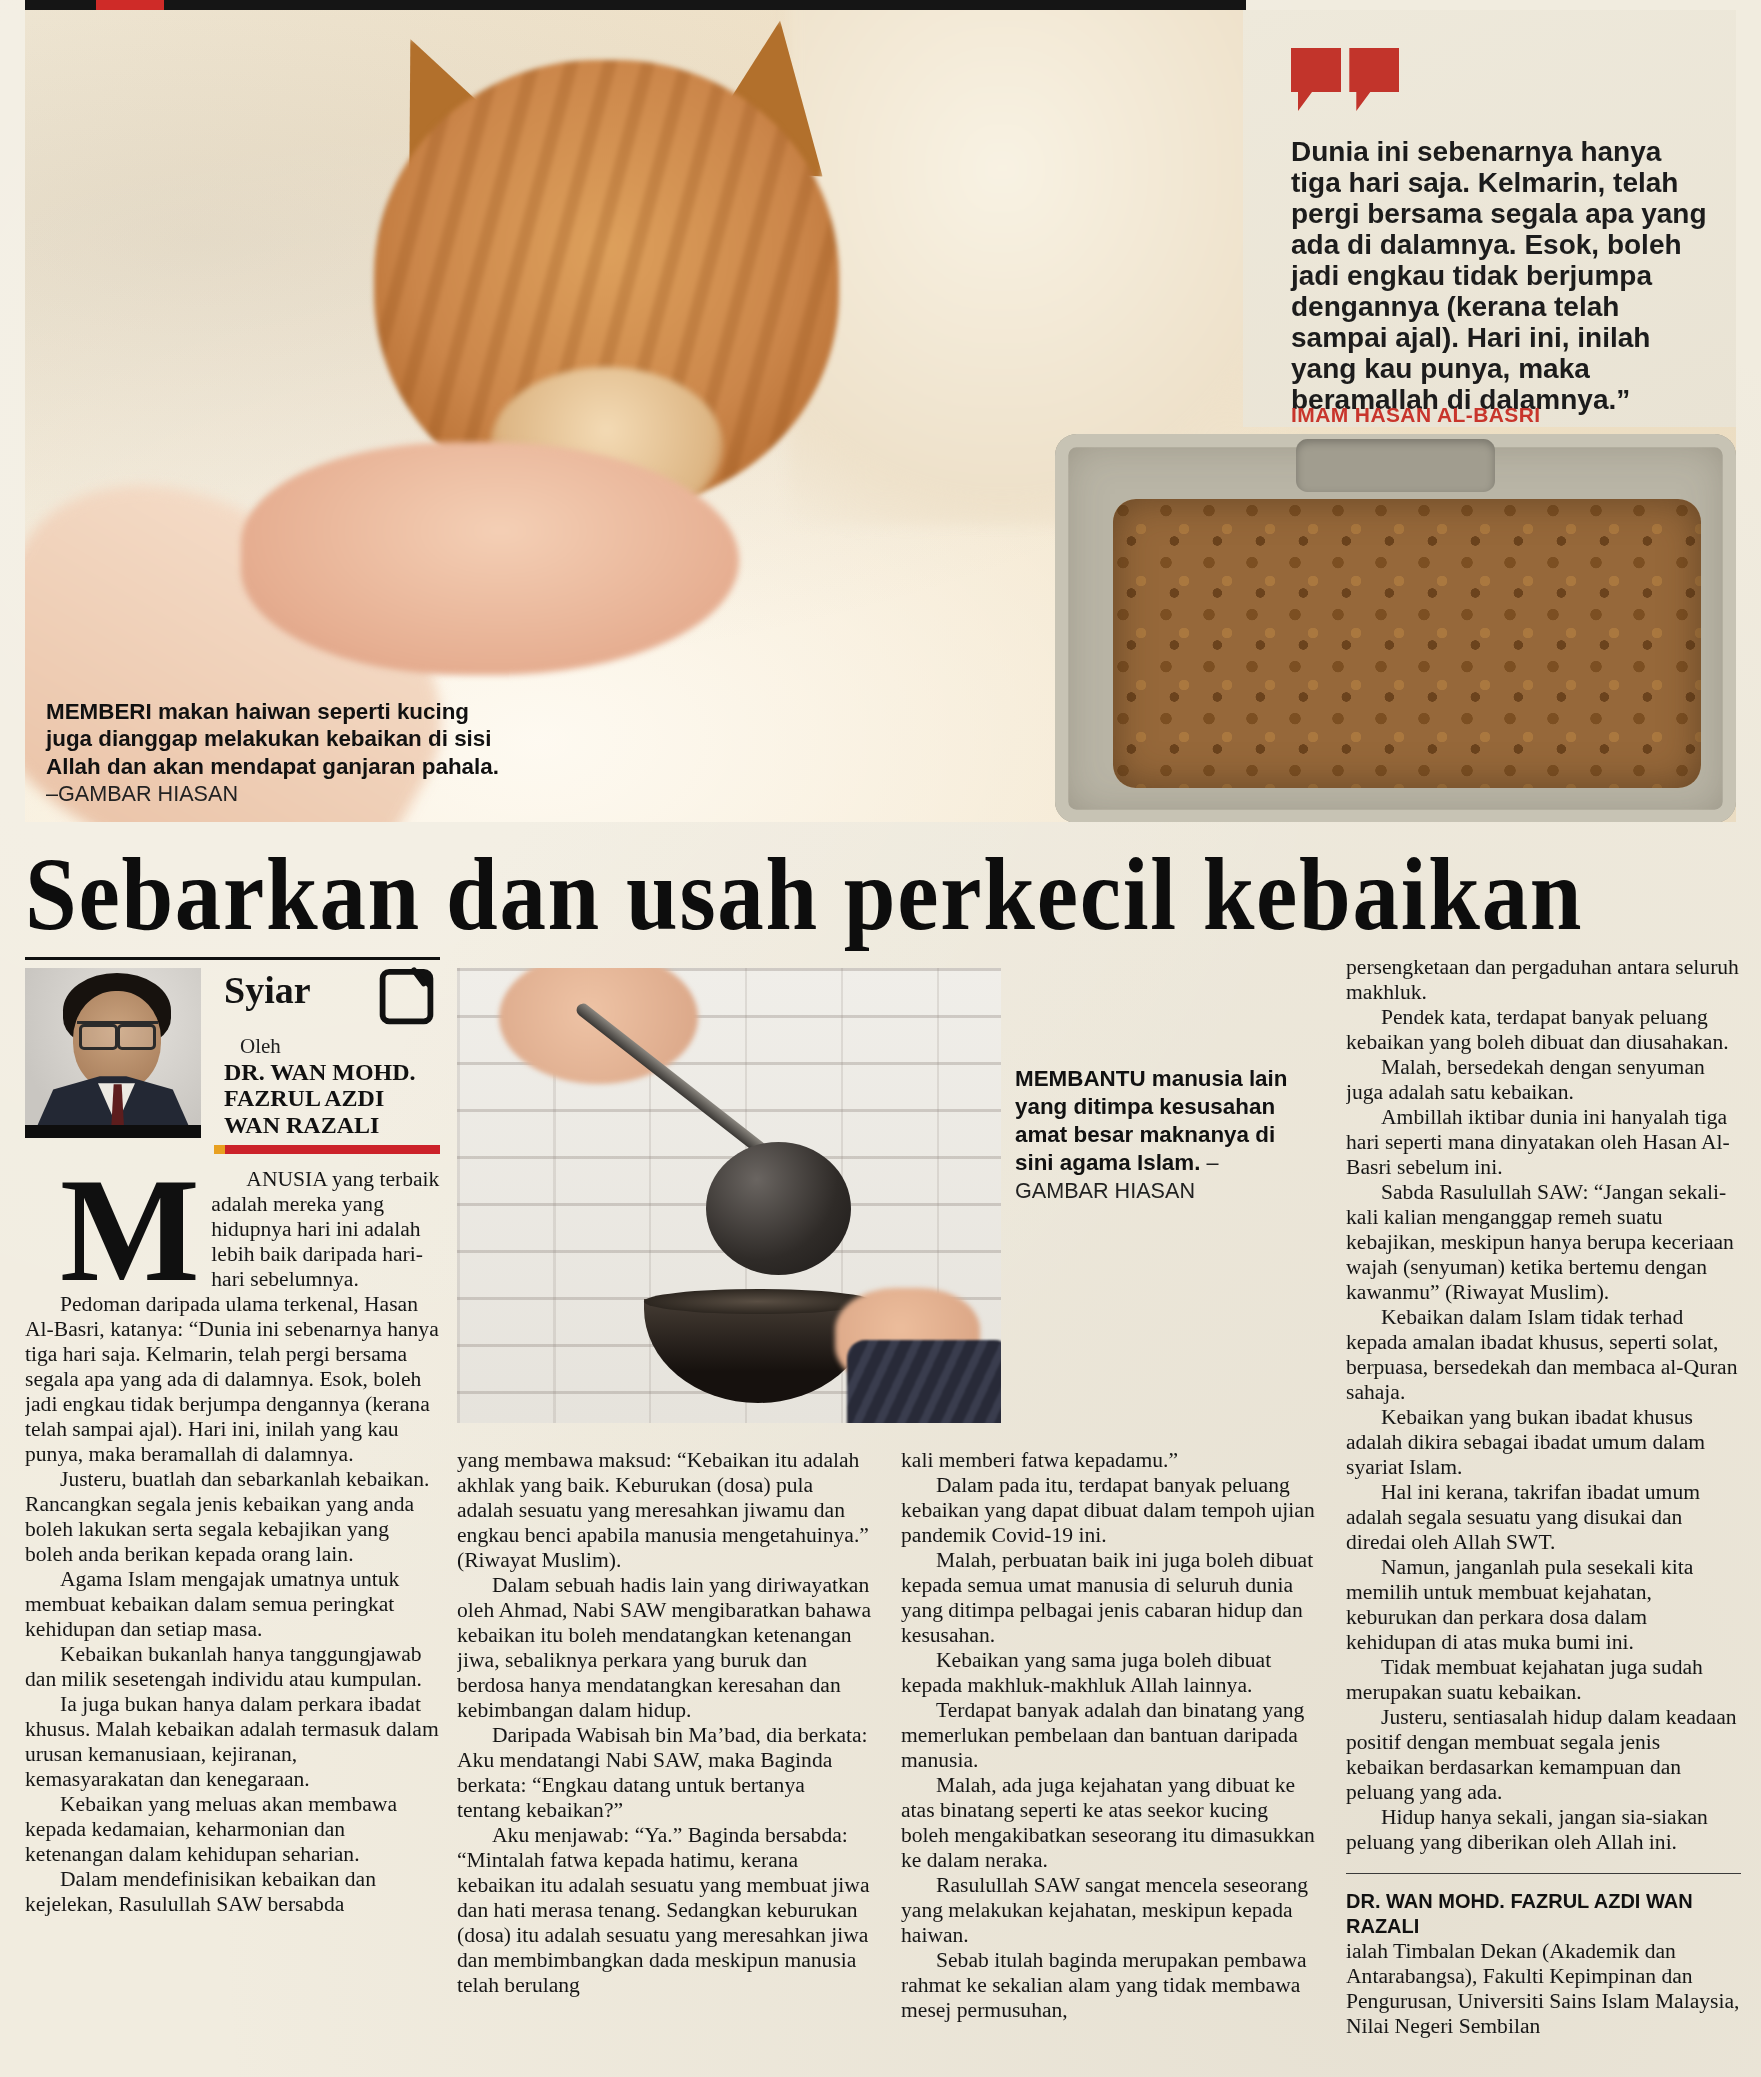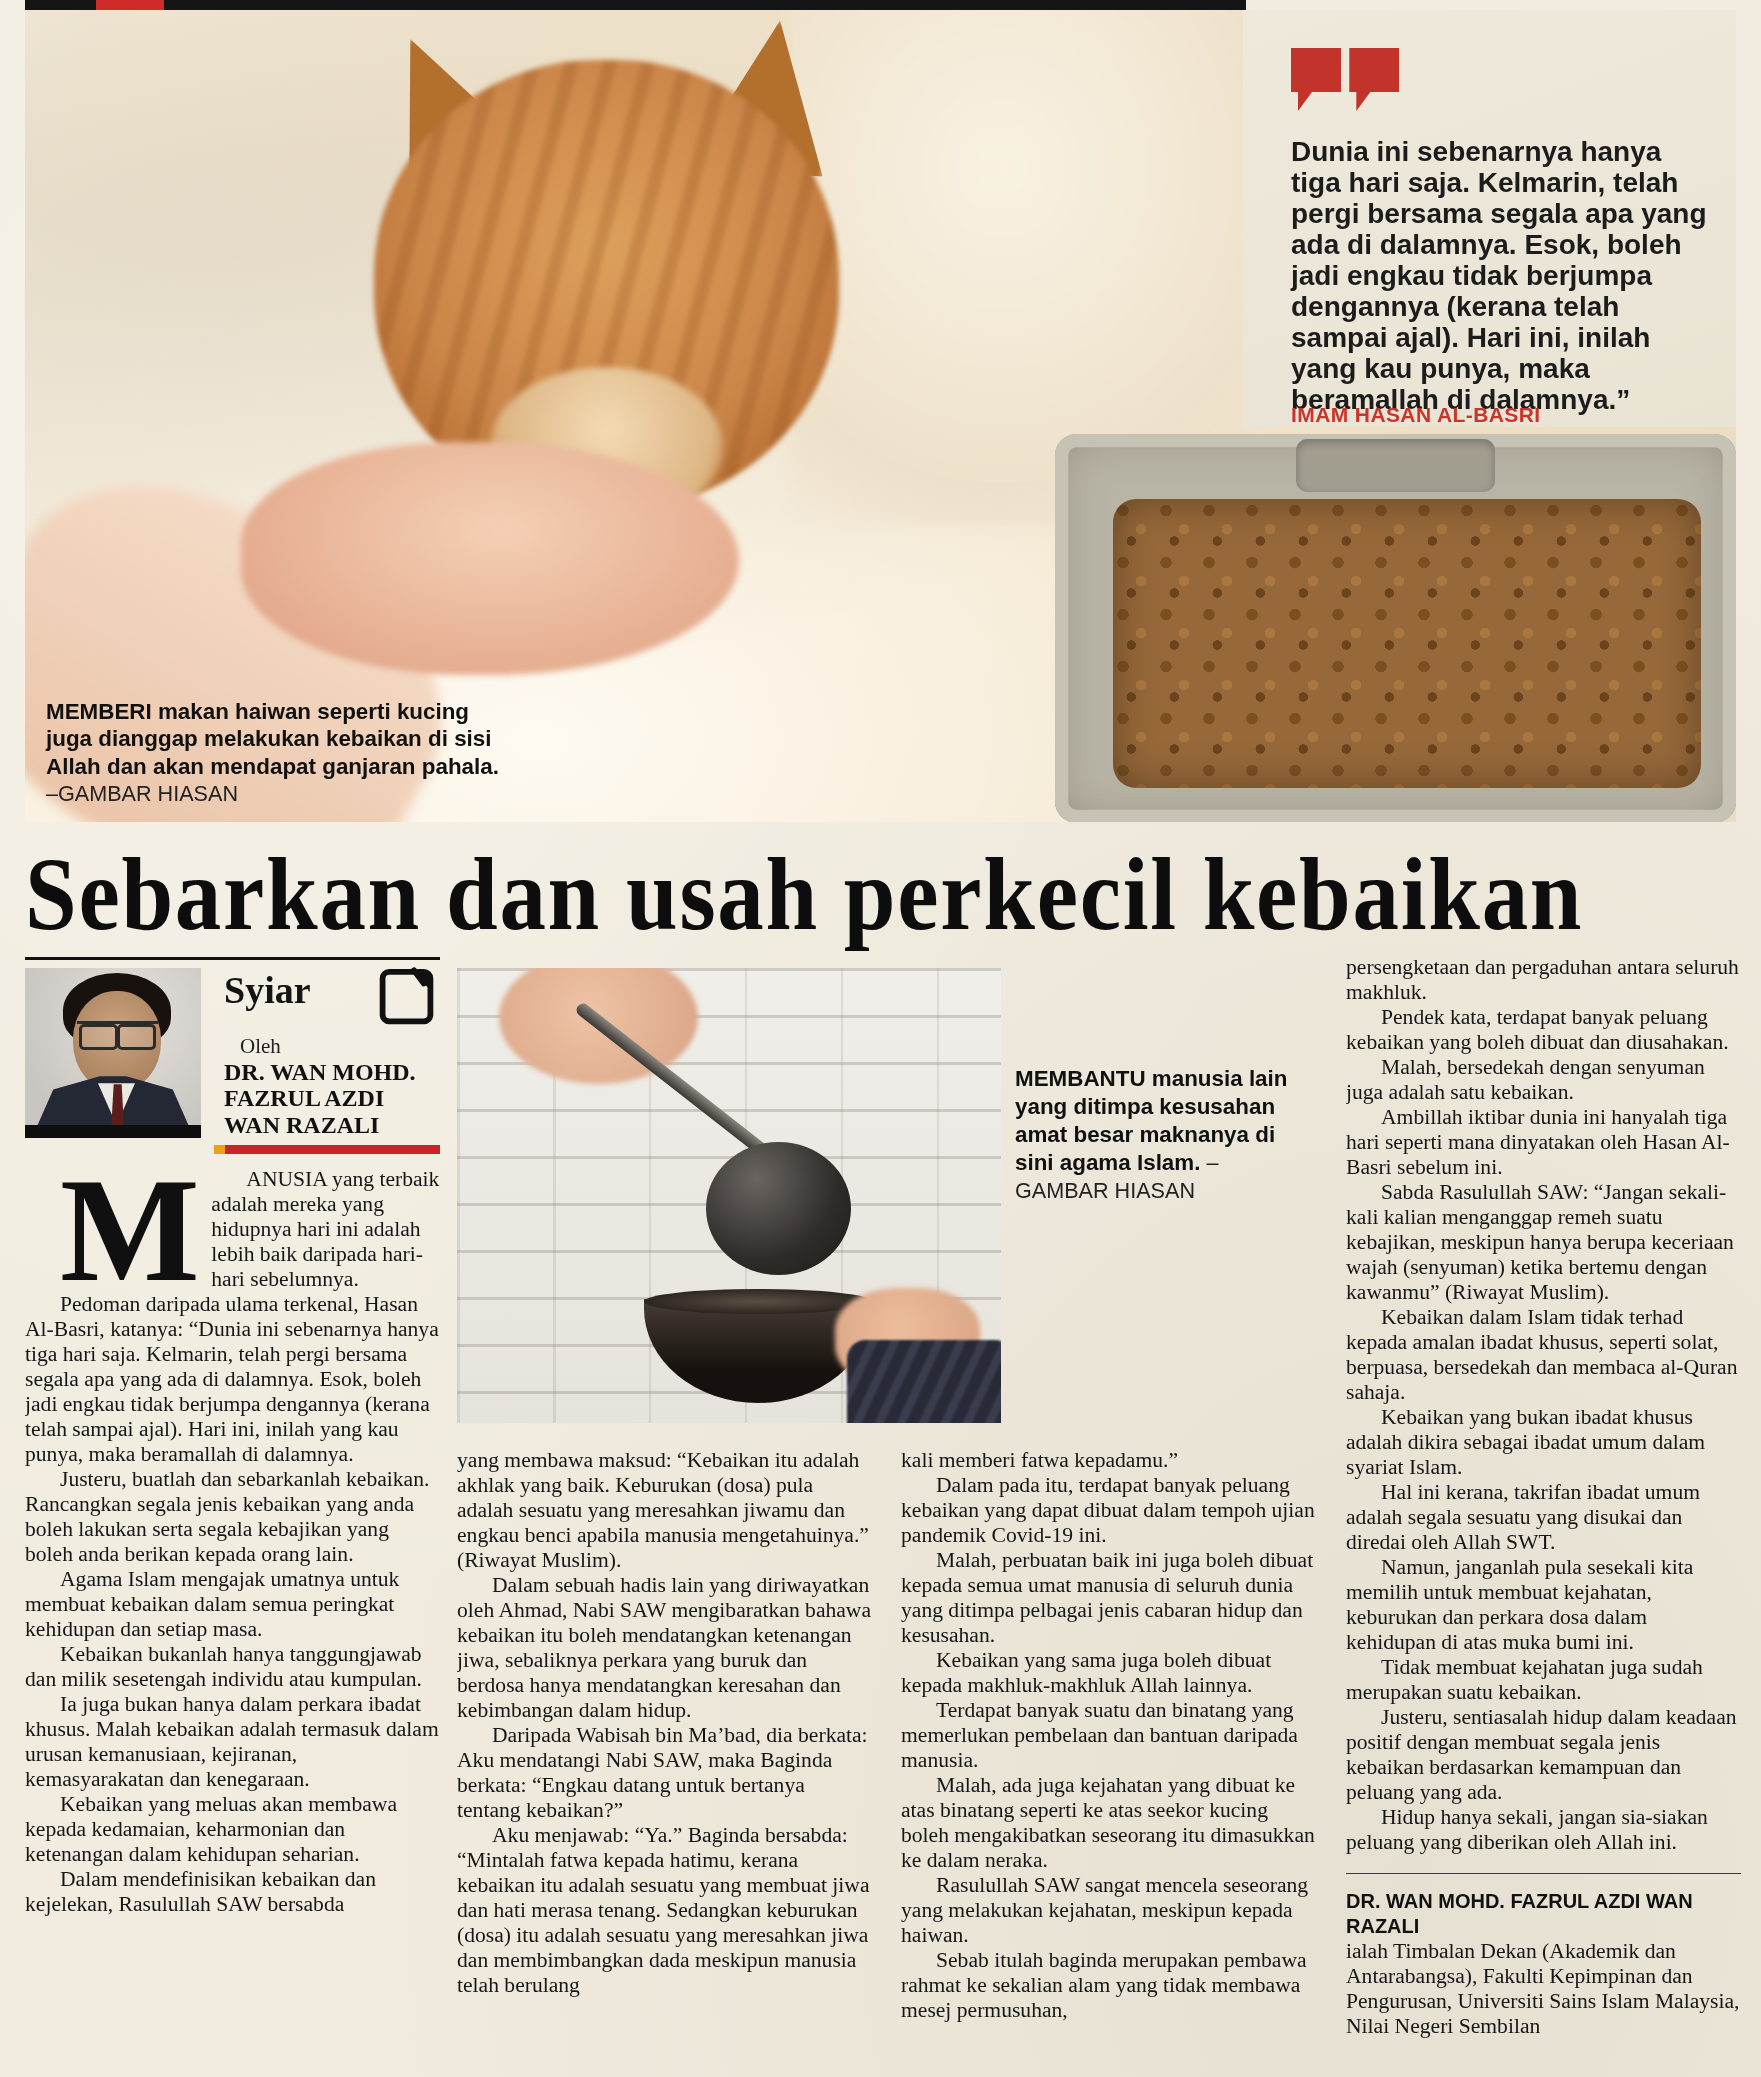--- a/index.html
+++ b/index.html
@@ -243,21 +243,21 @@
         <p>Aku menjawab: “Ya.” Baginda bersabda: “Mintalah fatwa kepada hatimu, kerana kebaikan itu adalah sesuatu yang membuat jiwa dan hati merasa tenang. Sedangkan keburukan (dosa) itu adalah sesuatu yang meresahkan jiwa dan membimbangkan dada meskipun manusia telah berulang</p>
       </div>
   </div>
 
   <div id="col3" class="body-col">
     <div>
         <p class="no-indent">kali memberi fatwa kepadamu.”</p>
         <p>Dalam pada itu, terdapat banyak peluang kebaikan yang dapat dibuat dalam tempoh ujian pandemik Covid-19 ini.</p>
         <p>Malah, perbuatan baik ini juga boleh dibuat kepada semua umat manusia di seluruh dunia yang ditimpa pelbagai jenis cabaran hidup dan kesusahan.</p>
         <p>Kebaikan yang sama juga boleh dibuat kepada makhluk-makhluk Allah lainnya.</p>
-        <p>Terdapat banyak suatu dan binatang yang memerlukan pembelaan dan bantuan daripada manusia.</p>
+        <p>Terdapat banyak adalah dan binatang yang memerlukan pembelaan dan bantuan daripada manusia.</p>
         <p>Malah, ada juga kejahatan yang dibuat ke atas binatang seperti ke atas seekor kucing boleh mengakibatkan seseorang itu dimasukkan ke dalam neraka.</p>
         <p>Rasulullah SAW sangat mencela seseorang yang melakukan kejahatan, meskipun kepada haiwan.</p>
         <p>Sebab itulah baginda merupakan pembawa rahmat ke sekalian alam yang tidak membawa mesej permusuhan,</p>
       </div>
   </div>
 
   <div id="col4" class="body-col">
     <div>
         <p class="no-indent">persengketaan dan pergaduhan antara seluruh makhluk.</p>
         <p>Pendek kata, terdapat banyak peluang kebaikan yang boleh dibuat dan diusahakan.</p>

